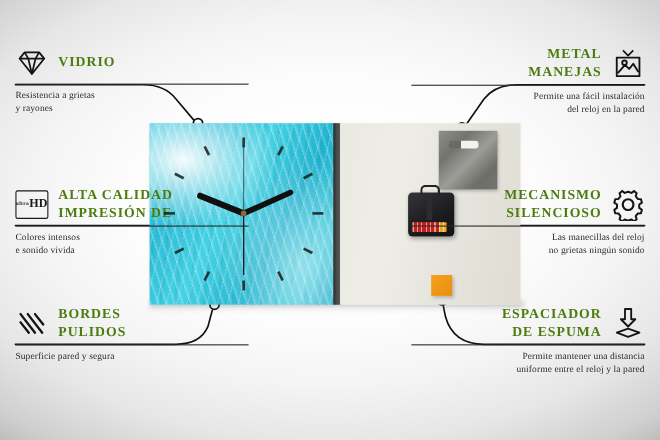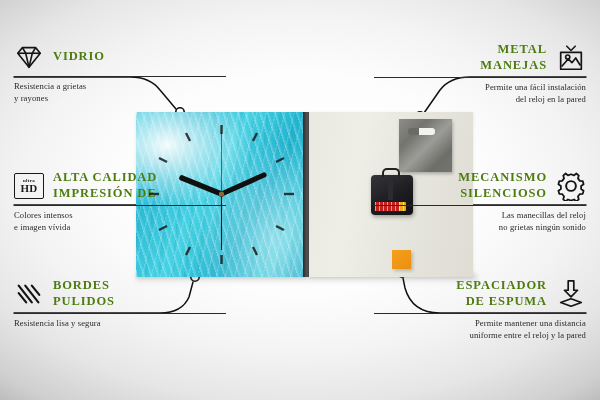--- a/index.html
+++ b/index.html
@@ -115,21 +115,21 @@
     font-size:12.5px; font-weight:bold; letter-spacing:.9px;
     line-height:1.24; text-transform:uppercase; color:#4d7c0f;
   }
   .frule { height:1px; background:#2a2a2a; margin:4px 0 4px; }
   .fdesc {
     font-family:Liberation Serif, serif;
     font-size:8.6px; line-height:1.38; color:#2a2a2a; letter-spacing:.1px;
   }
   .hd-box{
     width:30px; height:26px; border:1.6px solid #1a1a1a; border-radius:2px;
-    display:flex; flex-direction:column; align-items:center; justify-content:center; line-height:1;
+    display:flex; align-items:center; justify-content:center; line-height:1;
   }
   .hd-ultra{ font-size:5px; font-weight:bold; letter-spacing:.3px; }
   .hd-hd{ font-size:11px; font-weight:bold; letter-spacing:.3px; margin-top:0px; }
 </style>
 </head>
 <body>
 
 <div id="stage">
 
   <svg id="lines" viewBox="0 0 600 400" xmlns="http://www.w3.org/2000/svg">
@@ -224,42 +224,42 @@
         <span class="hd-hd">HD</span>
       </div>
       <div class="ftitle">
         <div>ALTA CALIDAD</div>
         <div>IMPRESIÓN DE</div>
       </div>
     </div>
     <div class="frule"></div>
     <div class="fdesc">
       <div style="white-space:pre-line">Colores intensos
-e imagen vívida</div>
+e sonido vívida</div>
     </div>
   </div>
 
   <div class="feature left" style="left:14px; top:278px;">
     <div class="fhead">
       <svg class="ficon" viewBox="0 0 32 32">
         <g stroke="#141414" stroke-width="2.3" stroke-linecap="round" fill="none">
           <path d="M5 7 L19 25"></path>
             <path d="M12 7 L26 25"></path>
             <path d="M19 7 L27 17"></path>
           <path d="M5 15 L13 25"></path>
         </g>
       </svg>
       <div class="ftitle">
         <div>BORDES</div>
         <div>PULIDOS</div>
       </div>
     </div>
     <div class="frule"></div>
     <div class="fdesc">
-      <div style="white-space:pre-line">Resistencia lisa y segura</div>
+      <div style="white-space:pre-line">Superficie pared y segura</div>
     </div>
   </div>
 
   <div class="feature right" style="left:374px; top:42px;">
     <div class="fhead">
       <svg class="ficon" viewBox="0 0 32 32">
         <g fill="none" stroke="#141414" stroke-width="1.8" stroke-linejoin="round">
           <path d="M11 3 L16 8 L21 3" stroke-width="1.6"></path>
           <rect x="5" y="10" width="22" height="18"></rect>
           <path d="M6 25 L13 17 L17 21 L21 16 L26 24"></path>

